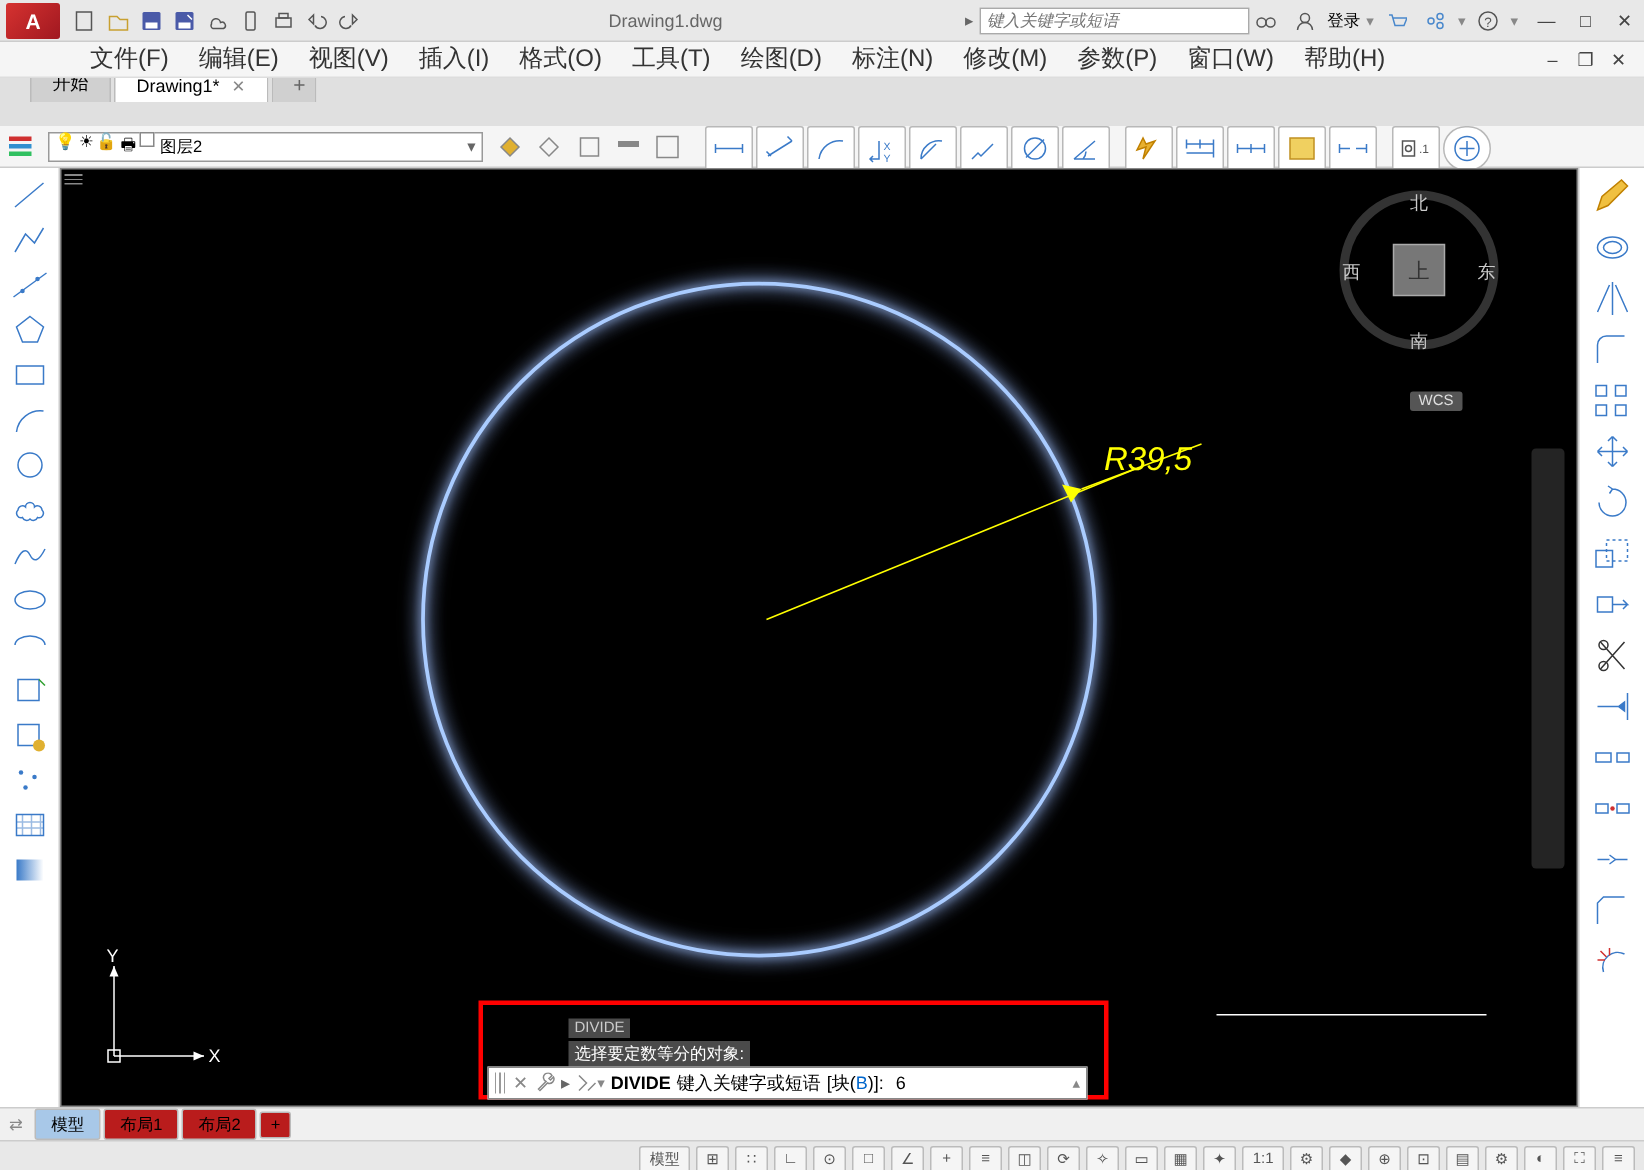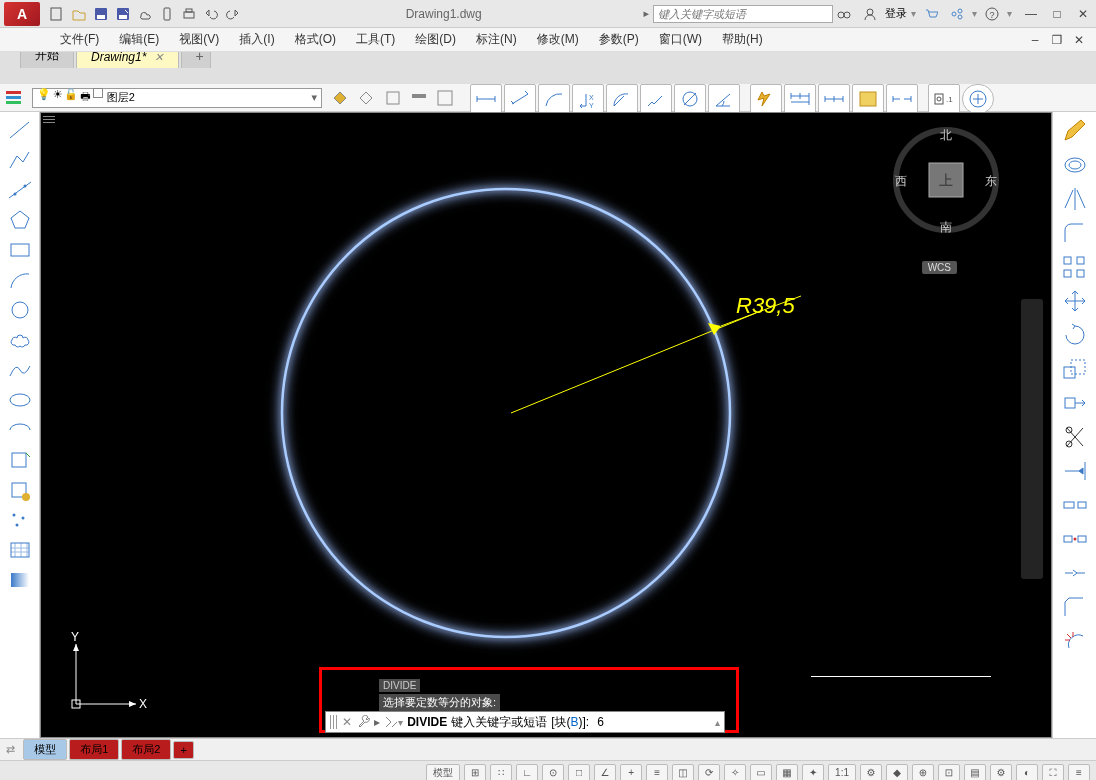--- a/index.html
+++ b/index.html
@@ -6,25 +6,25 @@
 body { width: 1096px; height: 780px; background: #f0f0f0; overflow: hidden; position: relative; }
 .titlebar { height: 28px; background: #e8e8e8; display: flex; align-items: center; padding: 0 4px; border-bottom: 1px solid #ccc; }
 .app-logo { width: 36px; height: 24px; background: linear-gradient(135deg, #d63230 0%, #a01820 100%); color: #fff; font-weight: bold; display: flex; align-items: center; justify-content: center; border-radius: 2px; font-size: 14px; margin-right: 6px; }
 .qat-icon { width: 18px; height: 18px; margin: 0 2px; display: flex; align-items: center; justify-content: center; color: #333; }
 .titlebar-center { flex: 1; text-align: center; font-size: 12px; color: #666; }
 .titlebar-search { width: 180px; height: 18px; border: 1px solid #aaa; font-size: 11px; padding: 0 4px; color: #888; font-style: italic; background: #fff; }
 .titlebar-right { display: flex; align-items: center; gap: 4px; }
 .win-controls { display: flex; gap: 8px; margin-left: 10px; }
 .win-btn { width: 18px; height: 18px; display: flex; align-items: center; justify-content: center; font-size: 12px; color: #444; }
 .menubar { height: 24px; background: #f5f5f5; display: flex; align-items: center; padding: 0 50px 0 50px; border-bottom: 1px solid #ddd; position: relative; }
-.menu-item { padding: 0 10px; font-size: 12px; color: #333; }
+.menu-item { padding: 0 10px; font-size: 16px; color: #333; }
 .menubar-right { position: absolute; right: 8px; display: flex; gap: 4px; }
 .tabbar { height: 26px; background: #e0e0e0; display: flex; align-items: flex-end; padding: 16px 20px; }
 .tab { padding: 4px 14px; font-size: 12px; background: #d0d0d0; border: 1px solid #bbb; border-bottom: none; border-radius: 3px 3px 0 0; margin-right: 2px; display: flex; align-items: center; gap: 8px; }
-.tab.active { background: #fef9c3; font-style: italic; }
+.tab.active { background: #ffffff; }
 .tab-close { color: #888; font-size: 11px; }
 .tab-add { width: 22px; text-align: center; color: #666; font-size: 14px; }
 .layer-row { height: 28px; background: #f5f5f5; display: flex; align-items: center; border-bottom: 1px solid #ccc; padding: 0 4px; gap: 4px; }
 .layer-icon { width: 24px; height: 22px; display: flex; align-items: center; justify-content: center; }
 .layer-combo { width: 290px; height: 20px; border: 1px solid #999; background: #fff; font-size: 11px; display: flex; align-items: center; padding: 0 4px; gap: 4px; }
 .layer-combo-icons { display: flex; gap: 2px; }
 .layer-dropdown { margin-left: auto; color: #666; }
 .layer-tools { display: flex; gap: 2px; margin-left: 4px; }
 .hbar { position: absolute; top: 82px; left: 470px; height: 34px; display: flex; align-items: center; gap: 2px; }
 .tool-btn { width: 32px; height: 30px; border: 1px solid #b8b8b8; background: #fff; display: flex; align-items: center; justify-content: center; border-radius: 2px; }
@@ -40,21 +40,21 @@
 .cmd-highlight { position: absolute; bottom: 4px; left: 278px; width: 420px; height: 66px; border: 3px solid #ff0000; }
 .cmd-history { position: absolute; bottom: 26px; left: 338px; font-size: 11px; color: #fff; }
 .cmd-history .tag { background: #4a4a4a; padding: 1px 4px; color: #ccc; display: inline-block; font-size: 10px; }
 .cmd-line { position: absolute; bottom: 4px; left: 284px; width: 400px; height: 22px; background: #fff; display: flex; align-items: center; font-size: 12px; padding: 0 4px; border: 1px solid #888; }
 .cmd-line .grip-h { width: 8px; height: 14px; background: repeating-linear-gradient(90deg, #999 0 1px, transparent 1px 3px); margin-right: 4px; }
 .cmd-line .x { color: #888; margin-right: 4px; }
 .cmd-line .chev { margin: 0 4px; color: #666; }
 .cmd-line b { font-weight: bold; }
 .cmd-line .opt { color: #0066cc; }
 .navcube { position: absolute; top: 12px; right: 50px; width: 110px; height: 110px; }
-.wcs-badge { position: absolute; top: 148px; right: 94px; background: #555; color: #ddd; font-size: 10px; padding: 1px 6px; border-radius: 2px; }
+.wcs-badge { position: absolute; top: 148px; right: 76px; background: #555; color: #ddd; font-size: 10px; padding: 1px 6px; border-radius: 2px; }
 .nav-panel { position: absolute; top: 186px; right: 8px; width: 22px; height: 280px; background: rgba(60,60,60,0.6); border-radius: 3px; }
 .bottom-tabs { height: 22px; background: #f0f0f0; display: flex; align-items: center; padding: 0 6px; gap: 2px; border-top: 1px solid #ccc; }
 .btab { padding: 2px 10px; font-size: 11px; background: #b91c1c; border: 1px solid #bbb; border-radius: 2px; }
 .btab.active { background: #a8c8e8; }
 .status-row { height: 24px; background: #e8e8e8; display: flex; align-items: center; padding: 0 6px; gap: 4px; border-top: 1px solid #ccc; }
 .status-spacer { flex: 1; }
 .status-btn { width: 22px; height: 18px; border: 1px solid #bbb; background: #f5f5f5; border-radius: 2px; display: flex; align-items: center; justify-content: center; font-size: 10px; color: #555; }
 .circle-glow { filter: drop-shadow(0 0 6px #8daaff) drop-shadow(0 0 3px #aaccff); }
 .line-cross { position: absolute; bottom: 60px; right: 60px; width: 180px; height: 1px; background: #fff; }
 </style>

